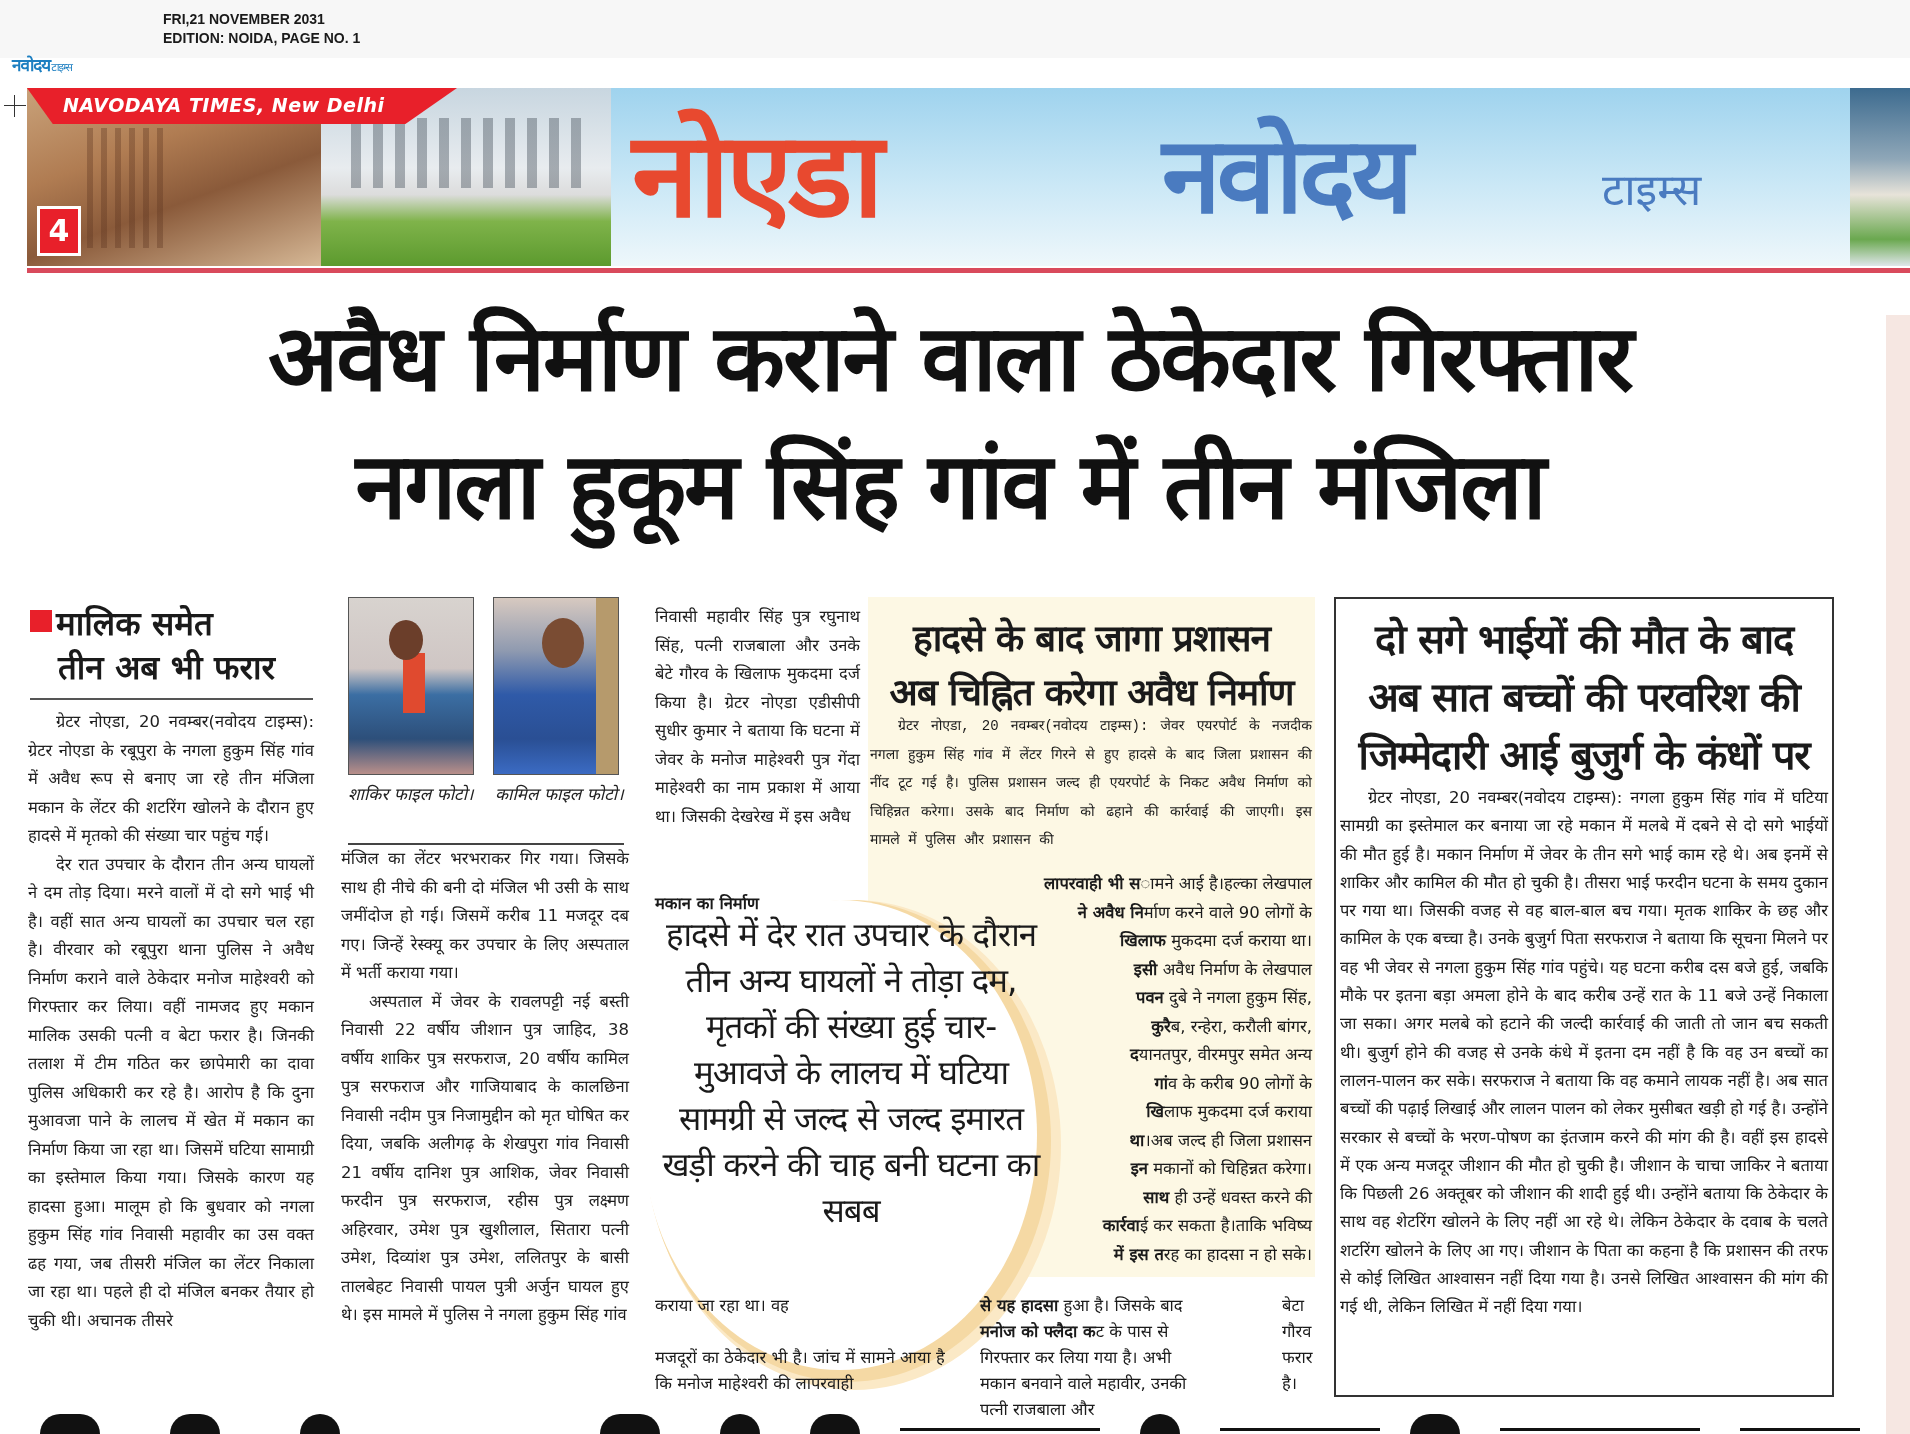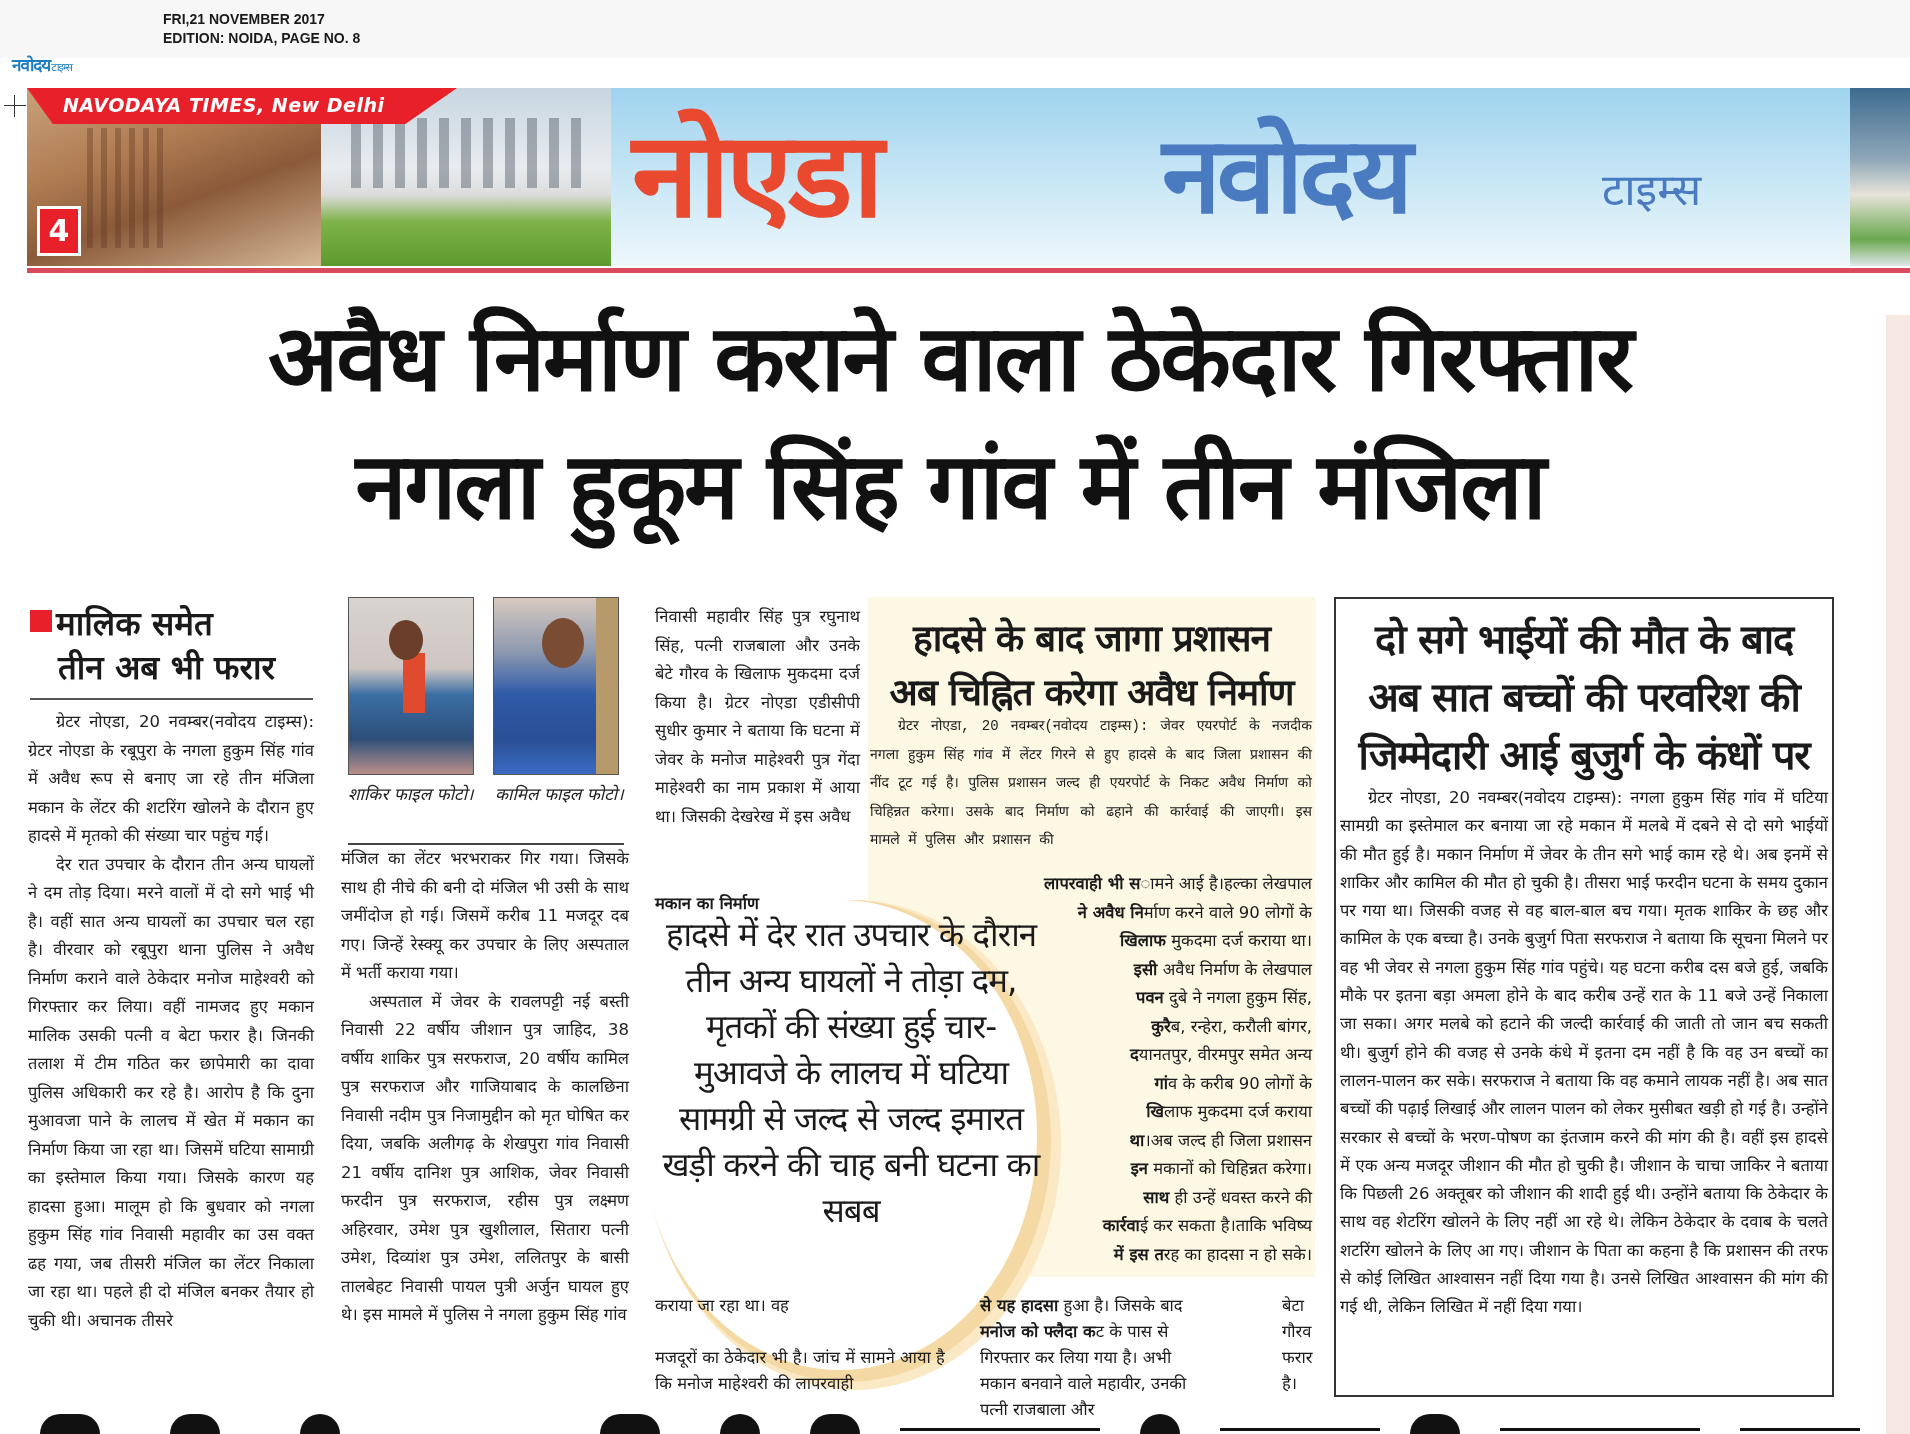--- a/index.html
+++ b/index.html
@@ -90,22 +90,22 @@
 
   .bottom-cut { position: absolute; left: 0; top: 1410px; width: 1880px; height: 24px; overflow: hidden; }
   .bottom-cut span { position: absolute; top: 4px; height: 40px; background: #111; border-radius: 20px 20px 0 0; }
 </style>
 </head>
 <body>
 
 <div class="topbar">
   <div class="mini-logo"><span>नवोदय</span><small>टाइम्स</small></div>
   <div class="meta">
-    <div>FRI,21 NOVEMBER 2017</div>
-    <div>EDITION: NOIDA, PAGE NO. 8</div>
+    <div>FRI,21 NOVEMBER 2031</div>
+    <div>EDITION: NOIDA, PAGE NO. 1</div>
   </div>
 </div>
 
 <div class="crosshair"></div>
 
 <div class="masthead">
   <div class="mh-photo-left"></div>
   <div class="mh-photo-mid"></div>
   <div class="mh-photo-right"></div>
   <div class="mh-banner">

